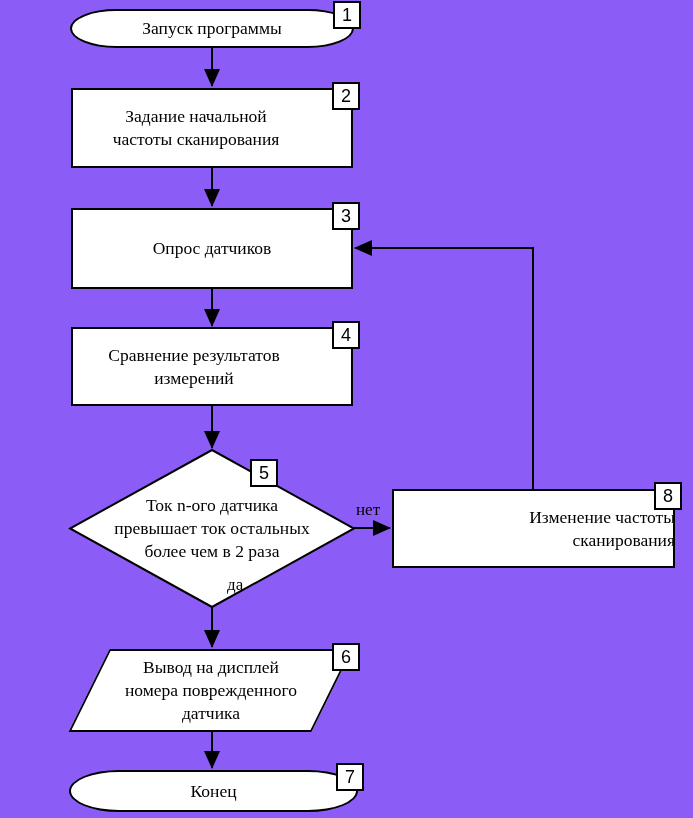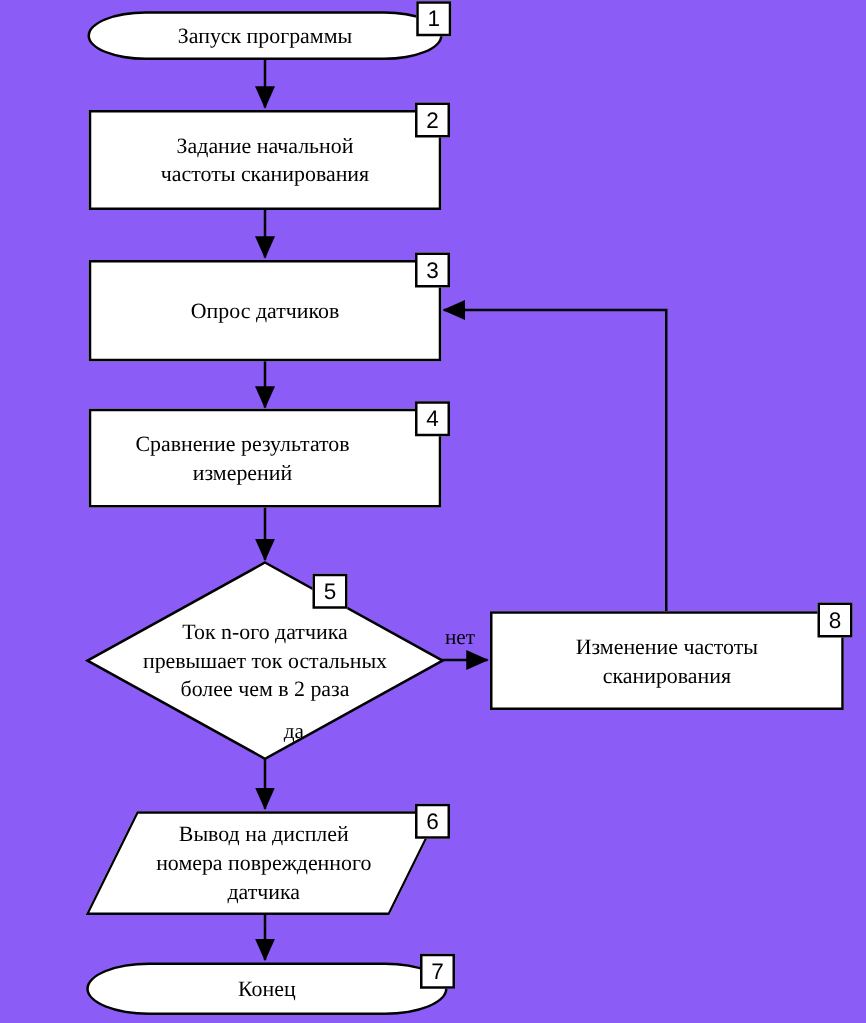--- a/index.html
+++ b/index.html
@@ -49,21 +49,21 @@
 
   <div class="node bordered terminator" style="left:70px;top:9px;width:284px;height:39px;"></div>
   <div class="txt" style="left:70px;top:9px;width:284px;height:39px;">
     <div>Запуск программы</div>
   </div>
   <div class="badge" style="left:333px;top:1px;">
     <span>1</span>
   </div>
 
   <div class="node bordered" style="left:71px;top:88px;width:282px;height:80px;"></div>
-  <div class="txt" style="left:71px;top:88px;width:282px;height:80px;">
+  <div class="txt" style="left:55px;top:88px;width:282px;height:80px;">
     <div>Задание начальной</div>
     <div>частоты сканирования</div>
   </div>
   <div class="badge" style="left:332px;top:82px;">
     <span>2</span>
   </div>
 
   <div class="node bordered" style="left:71px;top:208px;width:282px;height:81px;"></div>
   <div class="txt" style="left:71px;top:208px;width:282px;height:81px;">
     <div>Опрос датчиков</div>
@@ -90,21 +90,21 @@
     <div>более чем в 2 раза</div>
   </div>
   <div class="badge" style="left:250px;top:459px;">
     <span>5</span>
   </div>
 
   <div class="edge-label" style="left:356px;top:501px;">нет</div>
   <div class="edge-label" style="left:227px;top:576px;">да</div>
 
   <div class="node bordered" style="left:392px;top:489px;width:283px;height:79px;"></div>
-  <div class="txt" style="left:392px;top:489px;width:283px;height:79px;">
+  <div class="txt" style="left:392px;top:489px;width:283px;height:79px;align-items:flex-end;">
     <div>Изменение частоты</div>
     <div>сканирования</div>
   </div>
   <div class="badge" style="left:654px;top:482px;">
     <span>8</span>
   </div>
 
   <div class="node bordered skewed" style="left:89px;top:649px;width:243px;height:83px;"></div>
   <div class="txt" style="left:79px;top:649px;width:264px;height:83px;text-align:center;">
     <div>Вывод на дисплей</div>

